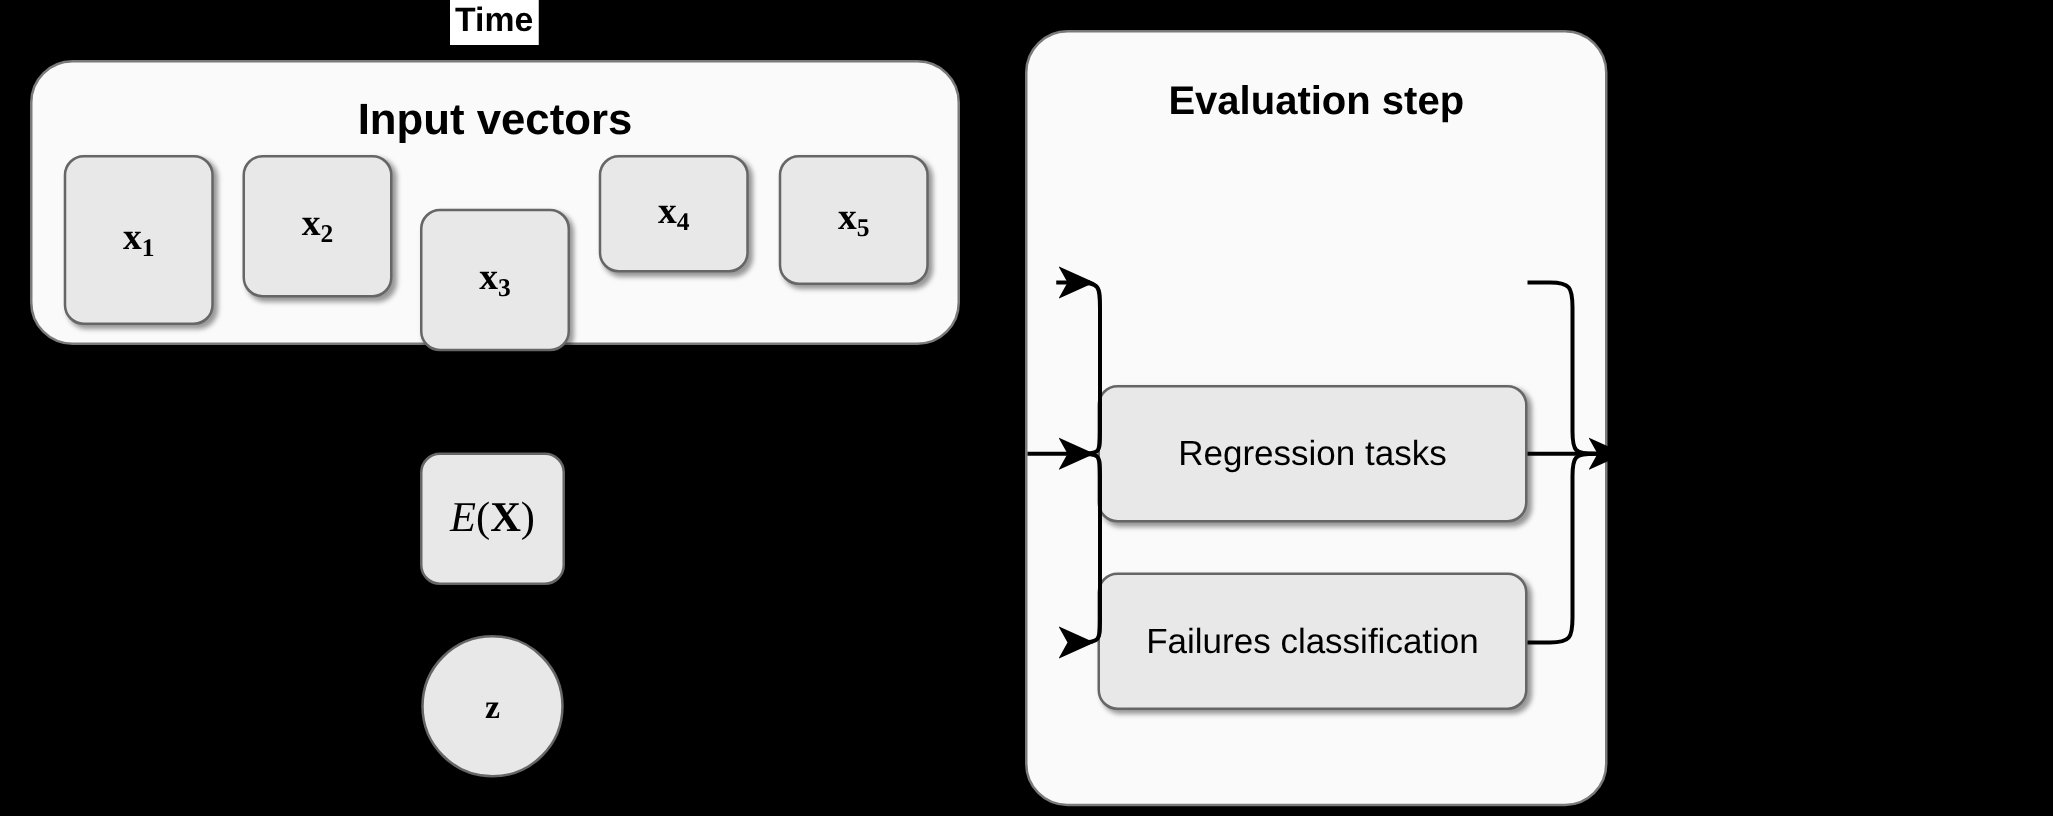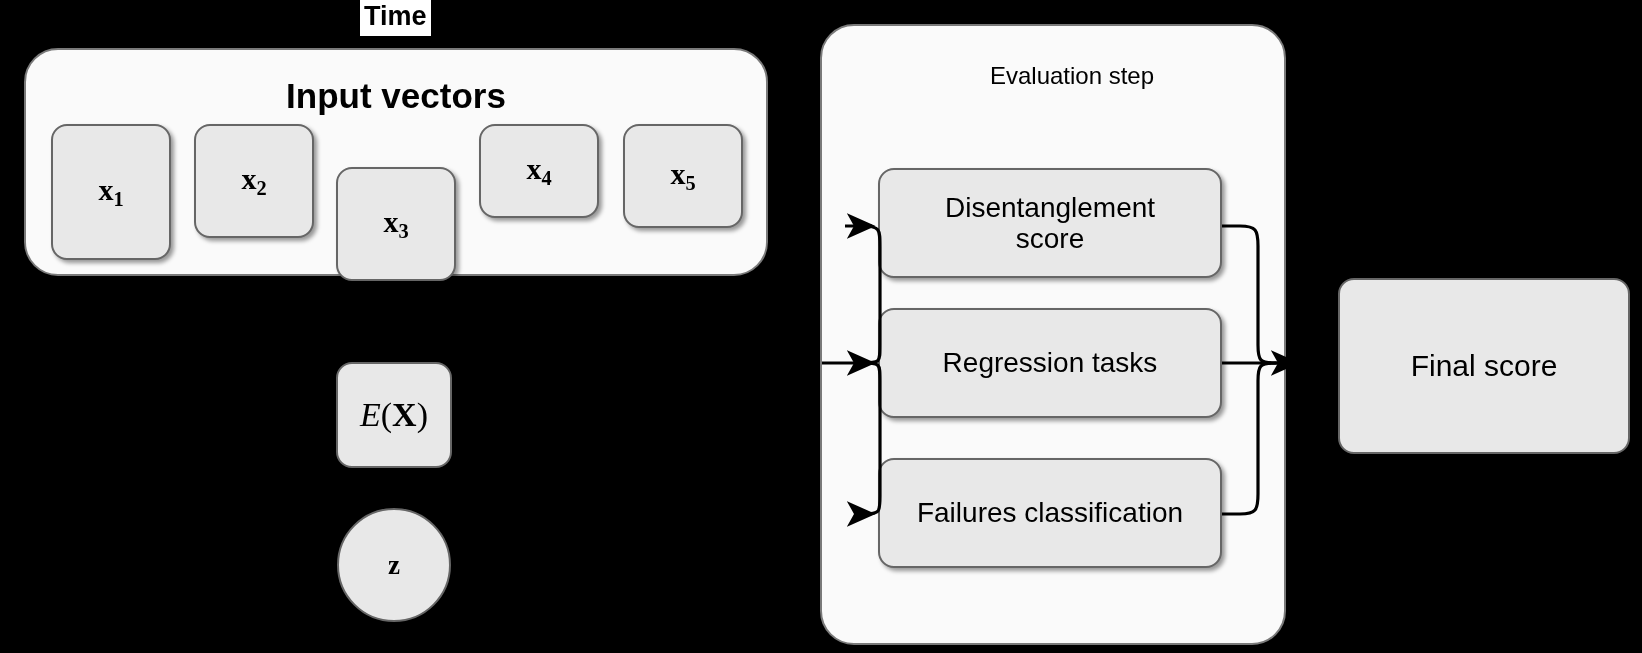--- a/index.html
+++ b/index.html
@@ -54,23 +54,22 @@
     width: 100%;
     text-align: center;
     color: #000000;
     white-space: nowrap;
   }
   .title-bold {
     font-weight: bold;
     font-size: 35px;
   }
   .title-regular {
-    font-weight: normal;
-    font-size: 24px;
-    padding-left: 19px;
+    font-weight: bold;
+    font-size: 32px;
   }
 
   
   #time-label {
     position: absolute;
     left: 360px;
     top: -2px;
     background: #ffffff;
     color: #000000;
     font-weight: bold;
@@ -165,35 +164,27 @@
   </div>
 
   <div class="node circle" style="left:337px; top:508px; width:114px; height:114px;">
     <span class="z-label">z</span>
   </div>
 
   <div class="panel" id="eval-panel" style="left:820px; top:24px; width:466px; height:621px;">
     <div class="panel-title title-regular" style="top:36px;">Evaluation step</div>
   </div>
 
-  <div class="node rounded" style="left:878px; top:168px; width:344px; height:110px;">
-    <span class="eval-text">
-      <span>Disentanglement</span><br><span>score</span>
-    </span>
-  </div>
   <div class="node rounded" style="left:878px; top:308px; width:344px; height:110px;">
     <span class="eval-text">Regression tasks</span>
   </div>
   <div class="node rounded" style="left:878px; top:458px; width:344px; height:110px;">
     <span class="eval-text">Failures classification</span>
   </div>
 
-  <div class="node rounded" style="left:1338px; top:278px; width:292px; height:176px;">
-    <span class="eval-text final-text">Final score</span>
-  </div>
 
   <svg id="connectors" viewBox="0 0 1642 653">
     <defs>
       <marker id="arrowhead" viewBox="0 0 12 12" refX="10.5" refY="6" markerWidth="9" markerHeight="9" orient="auto-start-reverse">
         <path d="M 0 0.6 L 12 6 L 0 11.4 L 3 6 Z" fill="#000000"></path>
       </marker>
     </defs>
 
     <path d="M 822 363 L 862 363" stroke="#000000" stroke-width="3.2" fill="none"></path>
 

